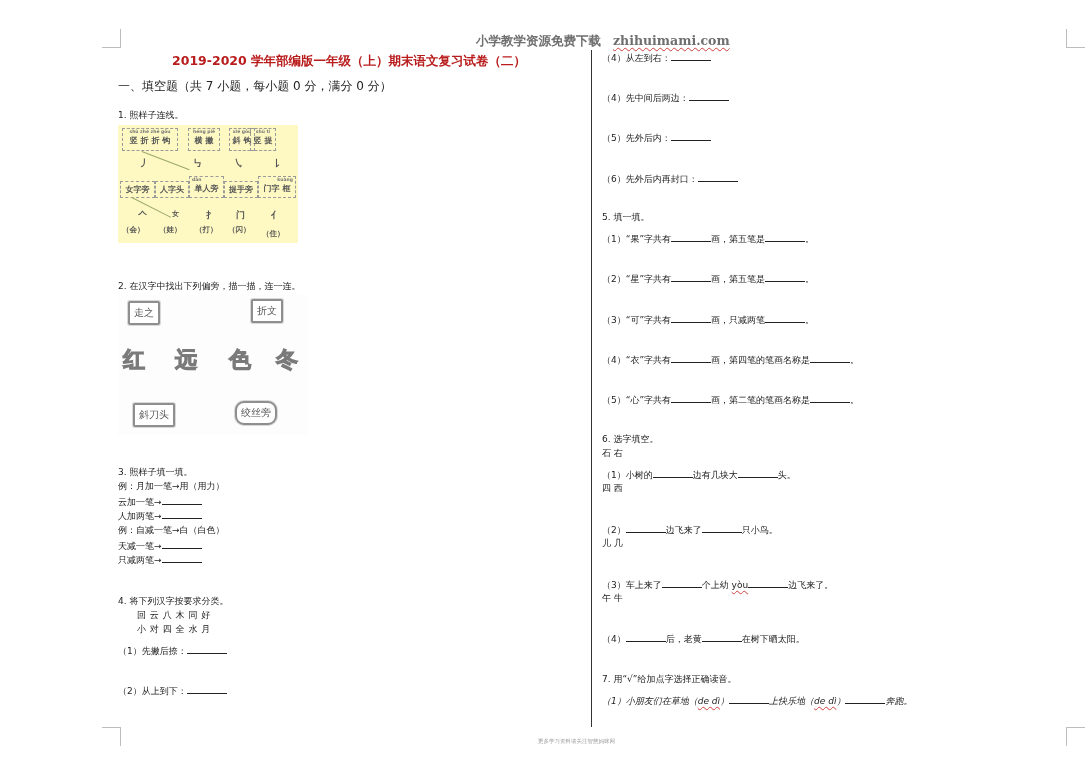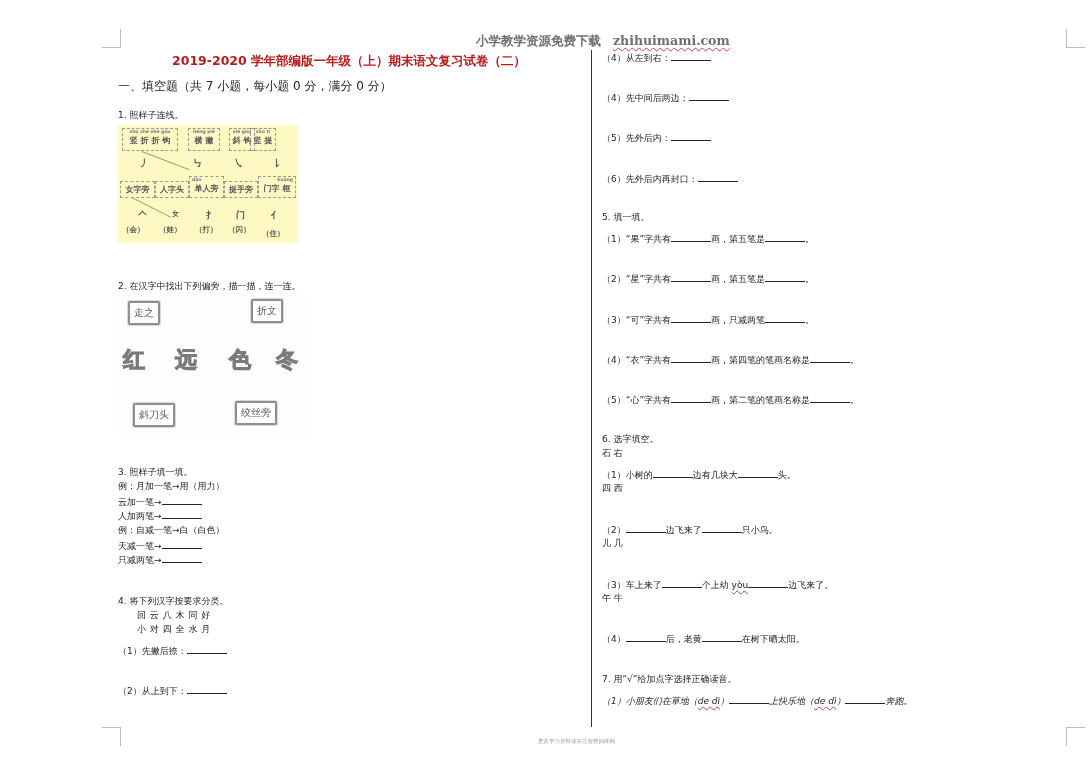--- a/index.html
+++ b/index.html
@@ -114,21 +114,21 @@
 
 <div class="t" style="left:118px; top:280px;">2. 在汉字中找出下列偏旁，描一描，连一连。</div>
 <div class="abs img2">
   <div class="tag" style="left:10px; top:6px;">走之</div>
   <div class="tag" style="left:133px; top:4px;">折文</div>
   <div class="big" style="left:5px; top:50px;">红</div>
   <div class="big" style="left:57px; top:50px;">远</div>
   <div class="big" style="left:111px; top:50px;">色</div>
   <div class="big" style="left:158px; top:50px;">冬</div>
   <div class="tag" style="left:15px; top:108px;">斜刀头</div>
-  <div class="tag" style="left:117px; top:106px;">绞丝旁</div>
+  <div class="tag" style="left:117px; top:106px;border-radius:9px;">绞丝旁</div>
 </div>
 
 <div class="t" style="left:118px; top:466px;">3. 照样子填一填。</div>
 <div class="t" style="left:118px; top:480px;">例：月加一笔→用（用力）</div>
 <div class="t" style="left:118px; top:495px;"><span>云加一笔→</span><span class="blank w40"></span></div>
 <div class="t" style="left:118px; top:509px;"><span>人加两笔→</span><span class="blank w40"></span></div>
 <div class="t" style="left:118px; top:524px;">例：自减一笔→白（白色）</div>
 <div class="t" style="left:118px; top:539px;"><span>天减一笔→</span><span class="blank w40"></span></div>
 <div class="t" style="left:118px; top:553px;"><span>只减两笔→</span><span class="blank w40"></span></div>
 

